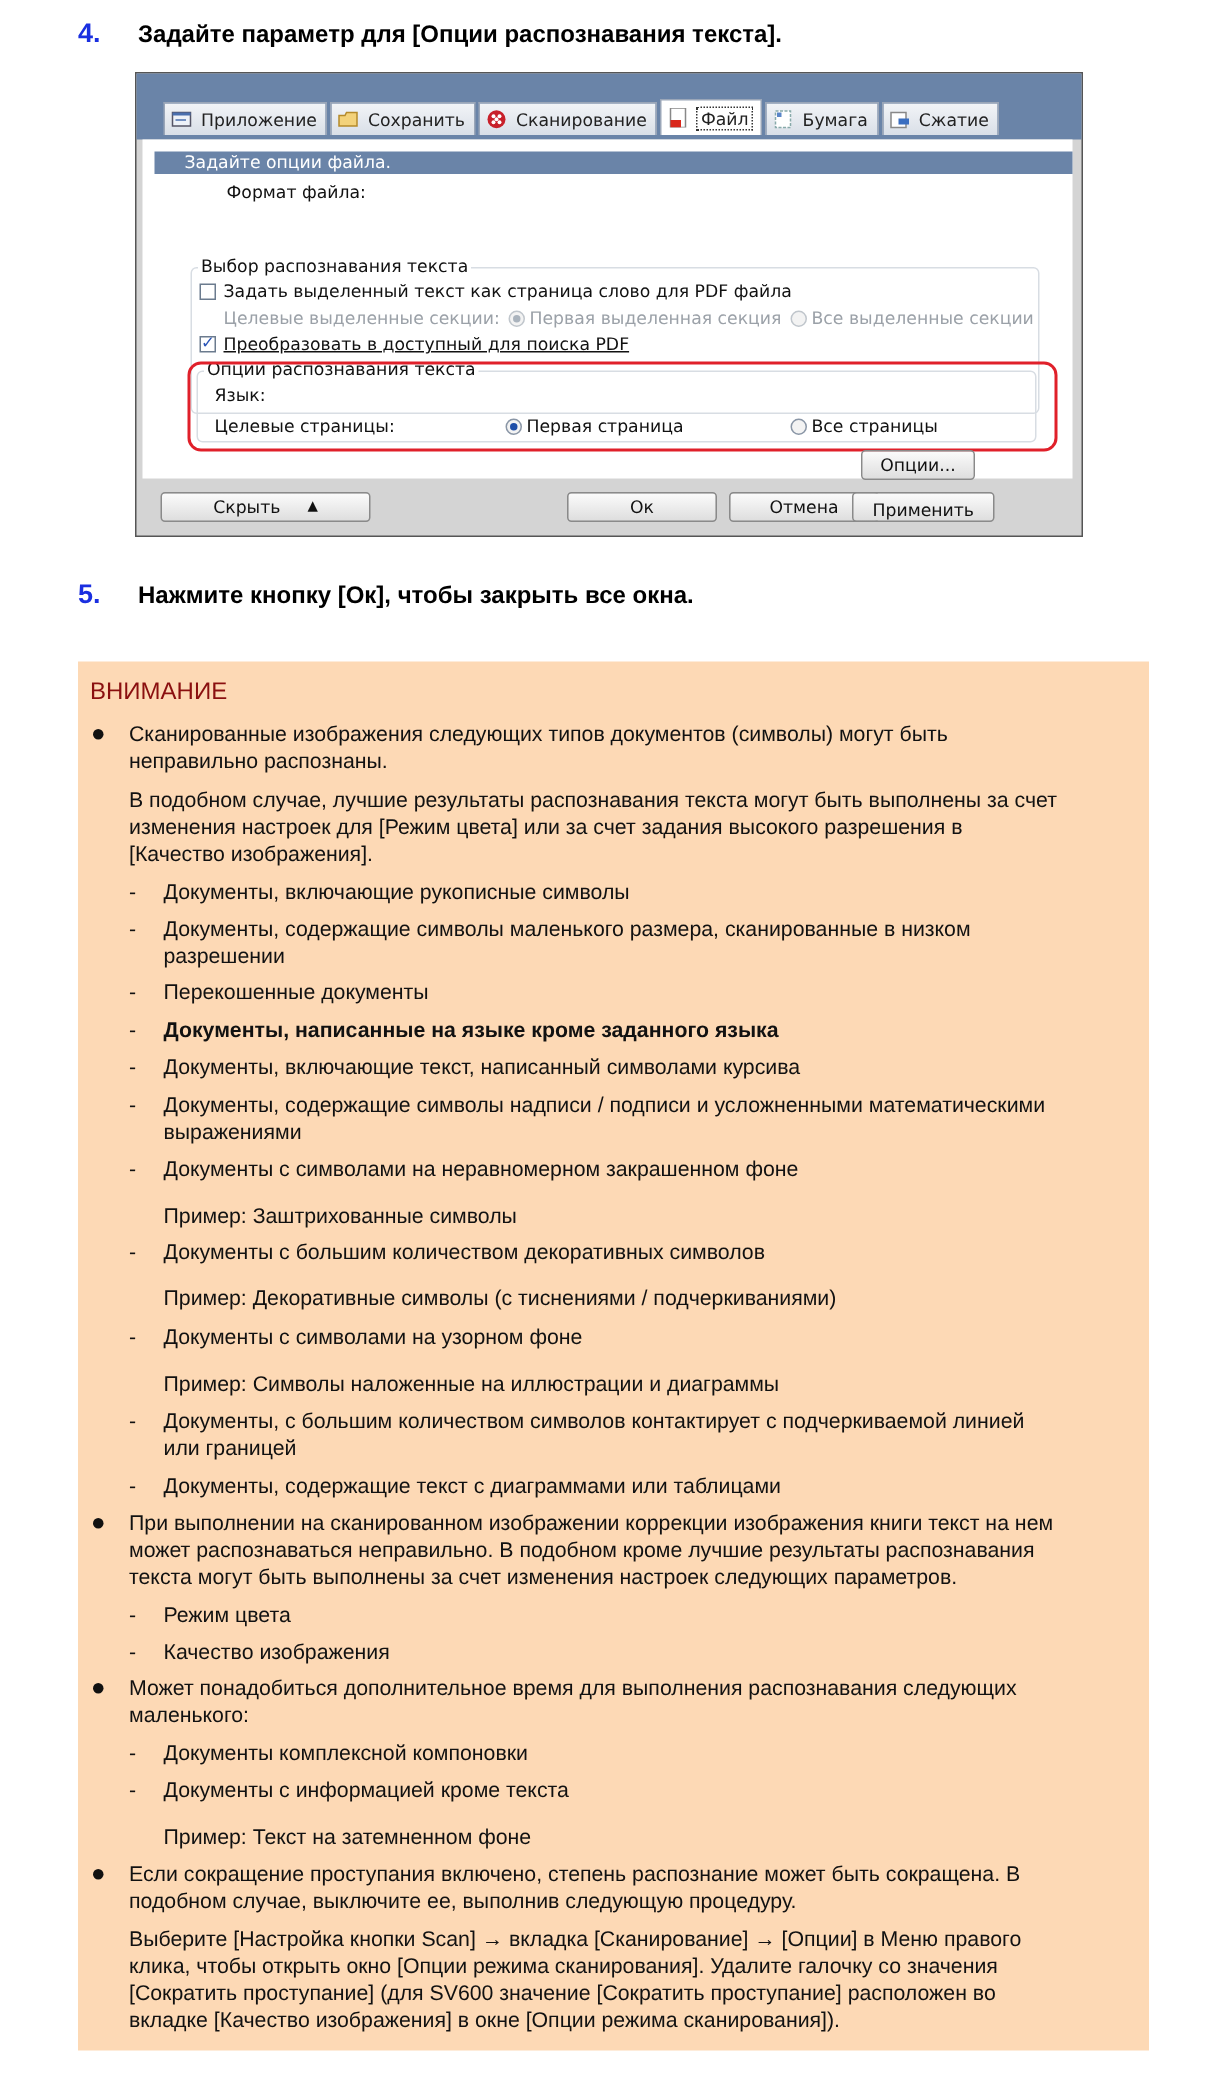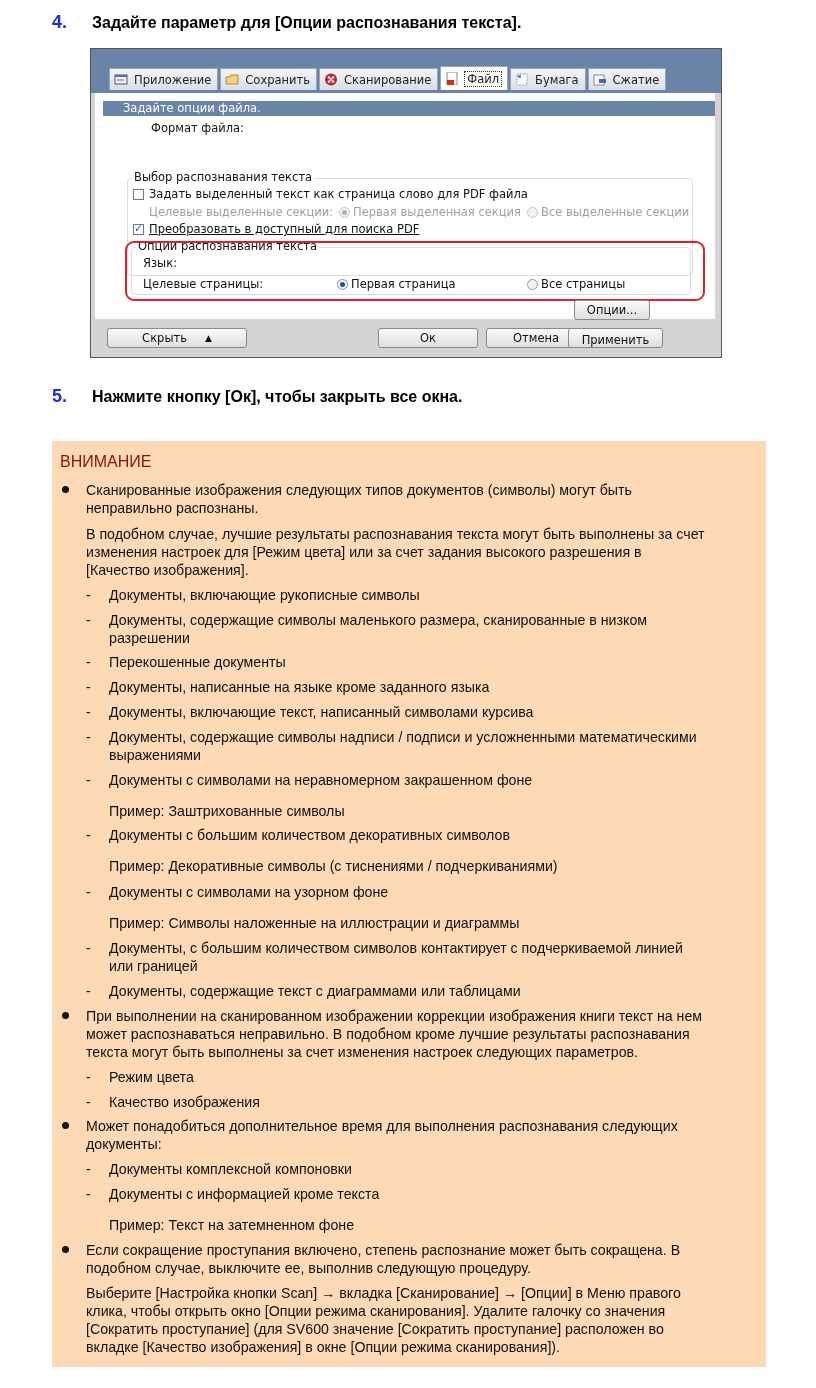--- a/index.html
+++ b/index.html
@@ -205,21 +205,21 @@
       <span class="wline" style="left: 34px; top: 102px;">изменения настроек для [Режим цвета] или за счет задания высокого разрешения в</span>
       <span class="wline" style="left: 34px; top: 120px;">[Качество изображения].</span>
       <span class="wline dash" style="left: 34px; top: 145px;">-</span>
       <span class="wline" style="left: 57px; top: 145px;">Документы, включающие рукописные символы</span>
       <span class="wline dash" style="left: 34px; top: 170px;">-</span>
       <span class="wline" style="left: 57px; top: 170px;">Документы, содержащие символы маленького размера, сканированные в низком</span>
       <span class="wline" style="left: 57px; top: 188px;">разрешении</span>
       <span class="wline dash" style="left: 34px; top: 212px;">-</span>
       <span class="wline" style="left: 57px; top: 212px;">Перекошенные документы</span>
       <span class="wline dash" style="left: 34px; top: 237px;">-</span>
-      <span class="wline" style="left: 57px; top: 237px;">Документы, написанные на языке кроме заданного языка</span>
+      <span class="wline" style="left: 57px; top: 237px; font-weight: bold;">Документы, написанные на языке кроме заданного языка</span>
       <span class="wline dash" style="left: 34px; top: 262px;">-</span>
       <span class="wline" style="left: 57px; top: 262px;">Документы, включающие текст, написанный символами курсива</span>
       <span class="wline dash" style="left: 34px; top: 287px;">-</span>
       <span class="wline" style="left: 57px; top: 287px;">Документы, содержащие символы надписи / подписи и усложненными математическими</span>
       <span class="wline" style="left: 57px; top: 305px;">выражениями</span>
       <span class="wline dash" style="left: 34px; top: 330px;">-</span>
       <span class="wline" style="left: 57px; top: 330px;">Документы с символами на неравномерном закрашенном фоне</span>
       <span class="wline" style="left: 57px; top: 361px;">Пример:   Заштрихованные символы</span>
       <span class="wline dash" style="left: 34px; top: 385px;">-</span>
       <span class="wline" style="left: 57px; top: 385px;">Документы с большим количеством декоративных символов</span>
@@ -235,21 +235,21 @@
       <span class="bullet" style="left: 10px; top: 571px;"></span>
       <span class="wline" style="left: 34px; top: 566px;">При выполнении на сканированном изображении коррекции изображения книги текст на нем</span>
       <span class="wline" style="left: 34px; top: 584px;">может распознаваться неправильно. В подобном кроме лучшие результаты распознавания</span>
       <span class="wline" style="left: 34px; top: 602px;">текста могут быть выполнены за счет изменения настроек следующих параметров.</span>
       <span class="wline dash" style="left: 34px; top: 627px;">-</span>
       <span class="wline" style="left: 57px; top: 627px;">Режим цвета</span>
       <span class="wline dash" style="left: 34px; top: 652px;">-</span>
       <span class="wline" style="left: 57px; top: 652px;">Качество изображения</span>
       <span class="bullet" style="left: 10px; top: 681px;"></span>
       <span class="wline" style="left: 34px; top: 676px;">Может понадобиться дополнительное время для выполнения распознавания следующих</span>
-      <span class="wline" style="left: 34px; top: 694px;">документы:</span>
+      <span class="wline" style="left: 34px; top: 694px;">маленького:</span>
       <span class="wline dash" style="left: 34px; top: 719px;">-</span>
       <span class="wline" style="left: 57px; top: 719px;">Документы комплексной компоновки</span>
       <span class="wline dash" style="left: 34px; top: 744px;">-</span>
       <span class="wline" style="left: 57px; top: 744px;">Документы с информацией кроме текста</span>
       <span class="wline" style="left: 57px; top: 775px;">Пример:   Текст на затемненном фоне</span>
       <span class="bullet" style="left: 10px; top: 805px;"></span>
       <span class="wline" style="left: 34px; top: 800px;">Если сокращение проступания включено, степень распознание может быть сокращена. В</span>
       <span class="wline" style="left: 34px; top: 818px;">подобном случае, выключите ее, выполнив следующую процедуру.</span>
       <span class="wline" style="left: 34px; top: 843px;">Выберите [Настройка кнопки Scan] → вкладка [Сканирование] → [Опции] в Меню правого</span>
       <span class="wline" style="left: 34px; top: 861px;">клика, чтобы открыть окно [Опции режима сканирования]. Удалите галочку со значения</span>

